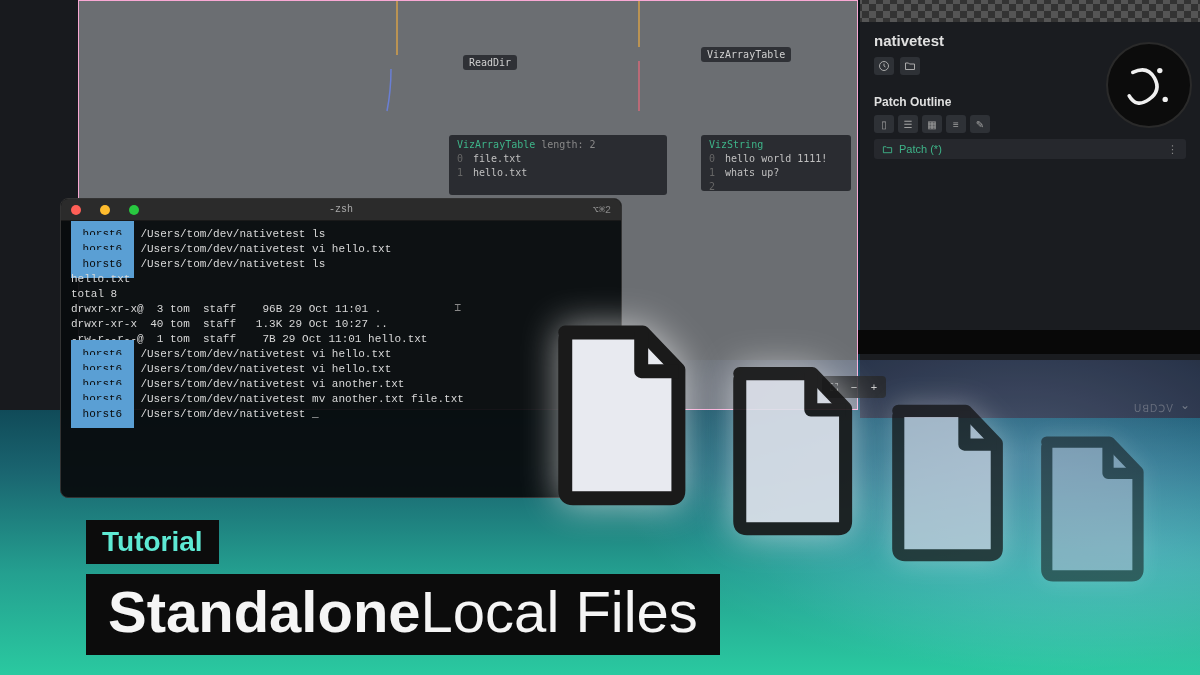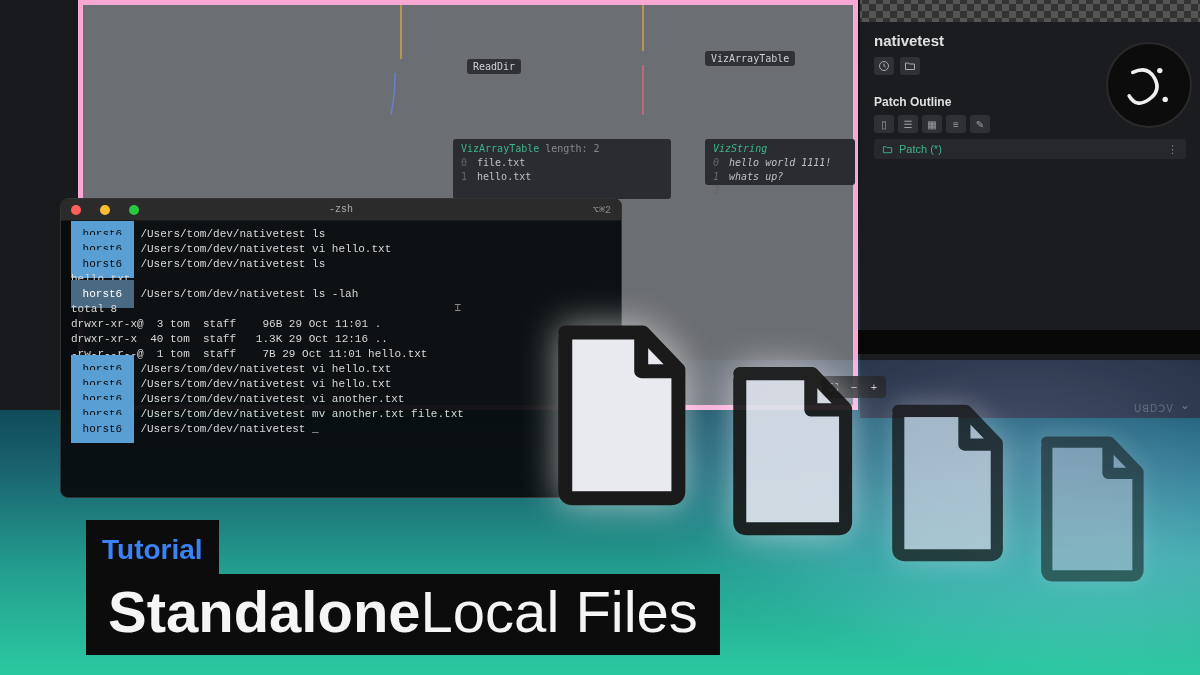--- a/index.html
+++ b/index.html
@@ -25,21 +25,21 @@
   }
   
   
   .node-canvas {
     position: absolute;
     left: 78px;
     top: 0;
     width: 780px;
     height: 410px;
     background: #6b6e72;
-    border: 5px solid #f9a8d4;
+    border: 1px solid #f9a8d4;
   }
   
   .dark-panel-left {
     position: absolute;
     left: 0;
     top: 0;
     width: 78px;
     height: 410px;
     background: #181a1e;
   }
@@ -68,21 +68,21 @@
     color: #c0c0c0;
     padding: 4px 8px;
     margin-top: 24px;
   }
   .viz-header { color: #3eb489; margin-bottom: 2px; }
   .viz-header .len { color: #888; }
   .viz-row { line-height: 14px; }
   .viz-row .idx { color: #666; margin-right: 10px; }
   
   .viz-array { left: 370px; top: 110px; width: 218px; height: 60px; }
-  .viz-string { left: 622px; top: 110px; width: 150px; height: 46px; font-style: italic; }
+  .viz-string { left: 622px; top: 110px; width: 150px; height: 56px; }
   
   
   .wire {
     position: absolute;
     stroke-width: 1.5;
     fill: none;
     pointer-events: none;
   }
   
   
@@ -246,24 +246,24 @@
   .file-icon.f2 { left: 718px; top: 362px; width: 145px; opacity: 0.92; }
   .file-icon.f3 { left: 878px; top: 400px; width: 135px; opacity: 0.75; filter: drop-shadow(0 0 14px rgba(255,255,255,0.4)); }
   .file-icon.f4 { left: 1028px; top: 432px; width: 125px; opacity: 0.55; filter: drop-shadow(0 0 10px rgba(255,255,255,0.25)); }
   
   
   .tutorial-tag {
     position: absolute;
     left: 86px;
     top: 520px;
     background: #0c0c0c;
-    color: #3b82f6;
+    color: #5eead4;
     font-size: 28px;
     font-weight: 600;
-    padding: 14px 16px;
+    padding: 6px 16px;
     z-index: 6;
   }
   
   
   .main-title {
     position: absolute;
     left: 86px;
     top: 574px;
     background: #0c0c0c;
     color: #f5f5f5;
@@ -387,24 +387,23 @@
     <div class="traffic tr-grn"></div>
     <div class="term-title">-zsh</div>
     <div class="term-right">⌥⌘2</div>
   </div>
   <div class="term-body" id="term-body">
     <span class="cursor-line">⌶</span>
   <div class="term-line"><span class="host-tag"> horst6 </span><span class="path"> /Users/tom/dev/nativetest ls</span></div>
       <div class="term-line"><span class="host-tag"> horst6 </span><span class="path"> /Users/tom/dev/nativetest vi hello.txt</span></div>
       <div class="term-line"><span class="host-tag"> horst6 </span><span class="path"> /Users/tom/dev/nativetest ls</span></div>
       <div class="term-line">hello.txt</div>
-      <div class="term-line"><span class="host-tag sel"> horst6 </span><span class="path"> /Users/tom/dev/nativetest ls -lah</span></div>
       <div class="term-line">total 8</div>
       <div class="term-line">drwxr-xr-x@  3 tom  staff    96B 29 Oct 11:01 .</div>
-      <div class="term-line">drwxr-xr-x  40 tom  staff   1.3K 29 Oct 12:16 ..</div>
+      <div class="term-line">drwxr-xr-x  40 tom  staff   1.3K 29 Oct 10:27 ..</div>
       <div class="term-line">-rw-r--r--@  1 tom  staff    7B 29 Oct 11:01 hello.txt</div>
       <div class="term-line"><span class="host-tag"> horst6 </span><span class="path"> /Users/tom/dev/nativetest vi hello.txt</span></div>
       <div class="term-line"><span class="host-tag"> horst6 </span><span class="path"> /Users/tom/dev/nativetest vi hello.txt</span></div>
       <div class="term-line"><span class="host-tag"> horst6 </span><span class="path"> /Users/tom/dev/nativetest vi another.txt</span></div>
       <div class="term-line"><span class="host-tag"> horst6 </span><span class="path"> /Users/tom/dev/nativetest mv another.txt file.txt</span></div>
       <div class="term-line"><span class="host-tag"> horst6 </span><span class="path"> /Users/tom/dev/nativetest _</span></div>
     </div>
 </div>
 
 <svg class="file-icon f1" viewBox="0 0 100 120">

